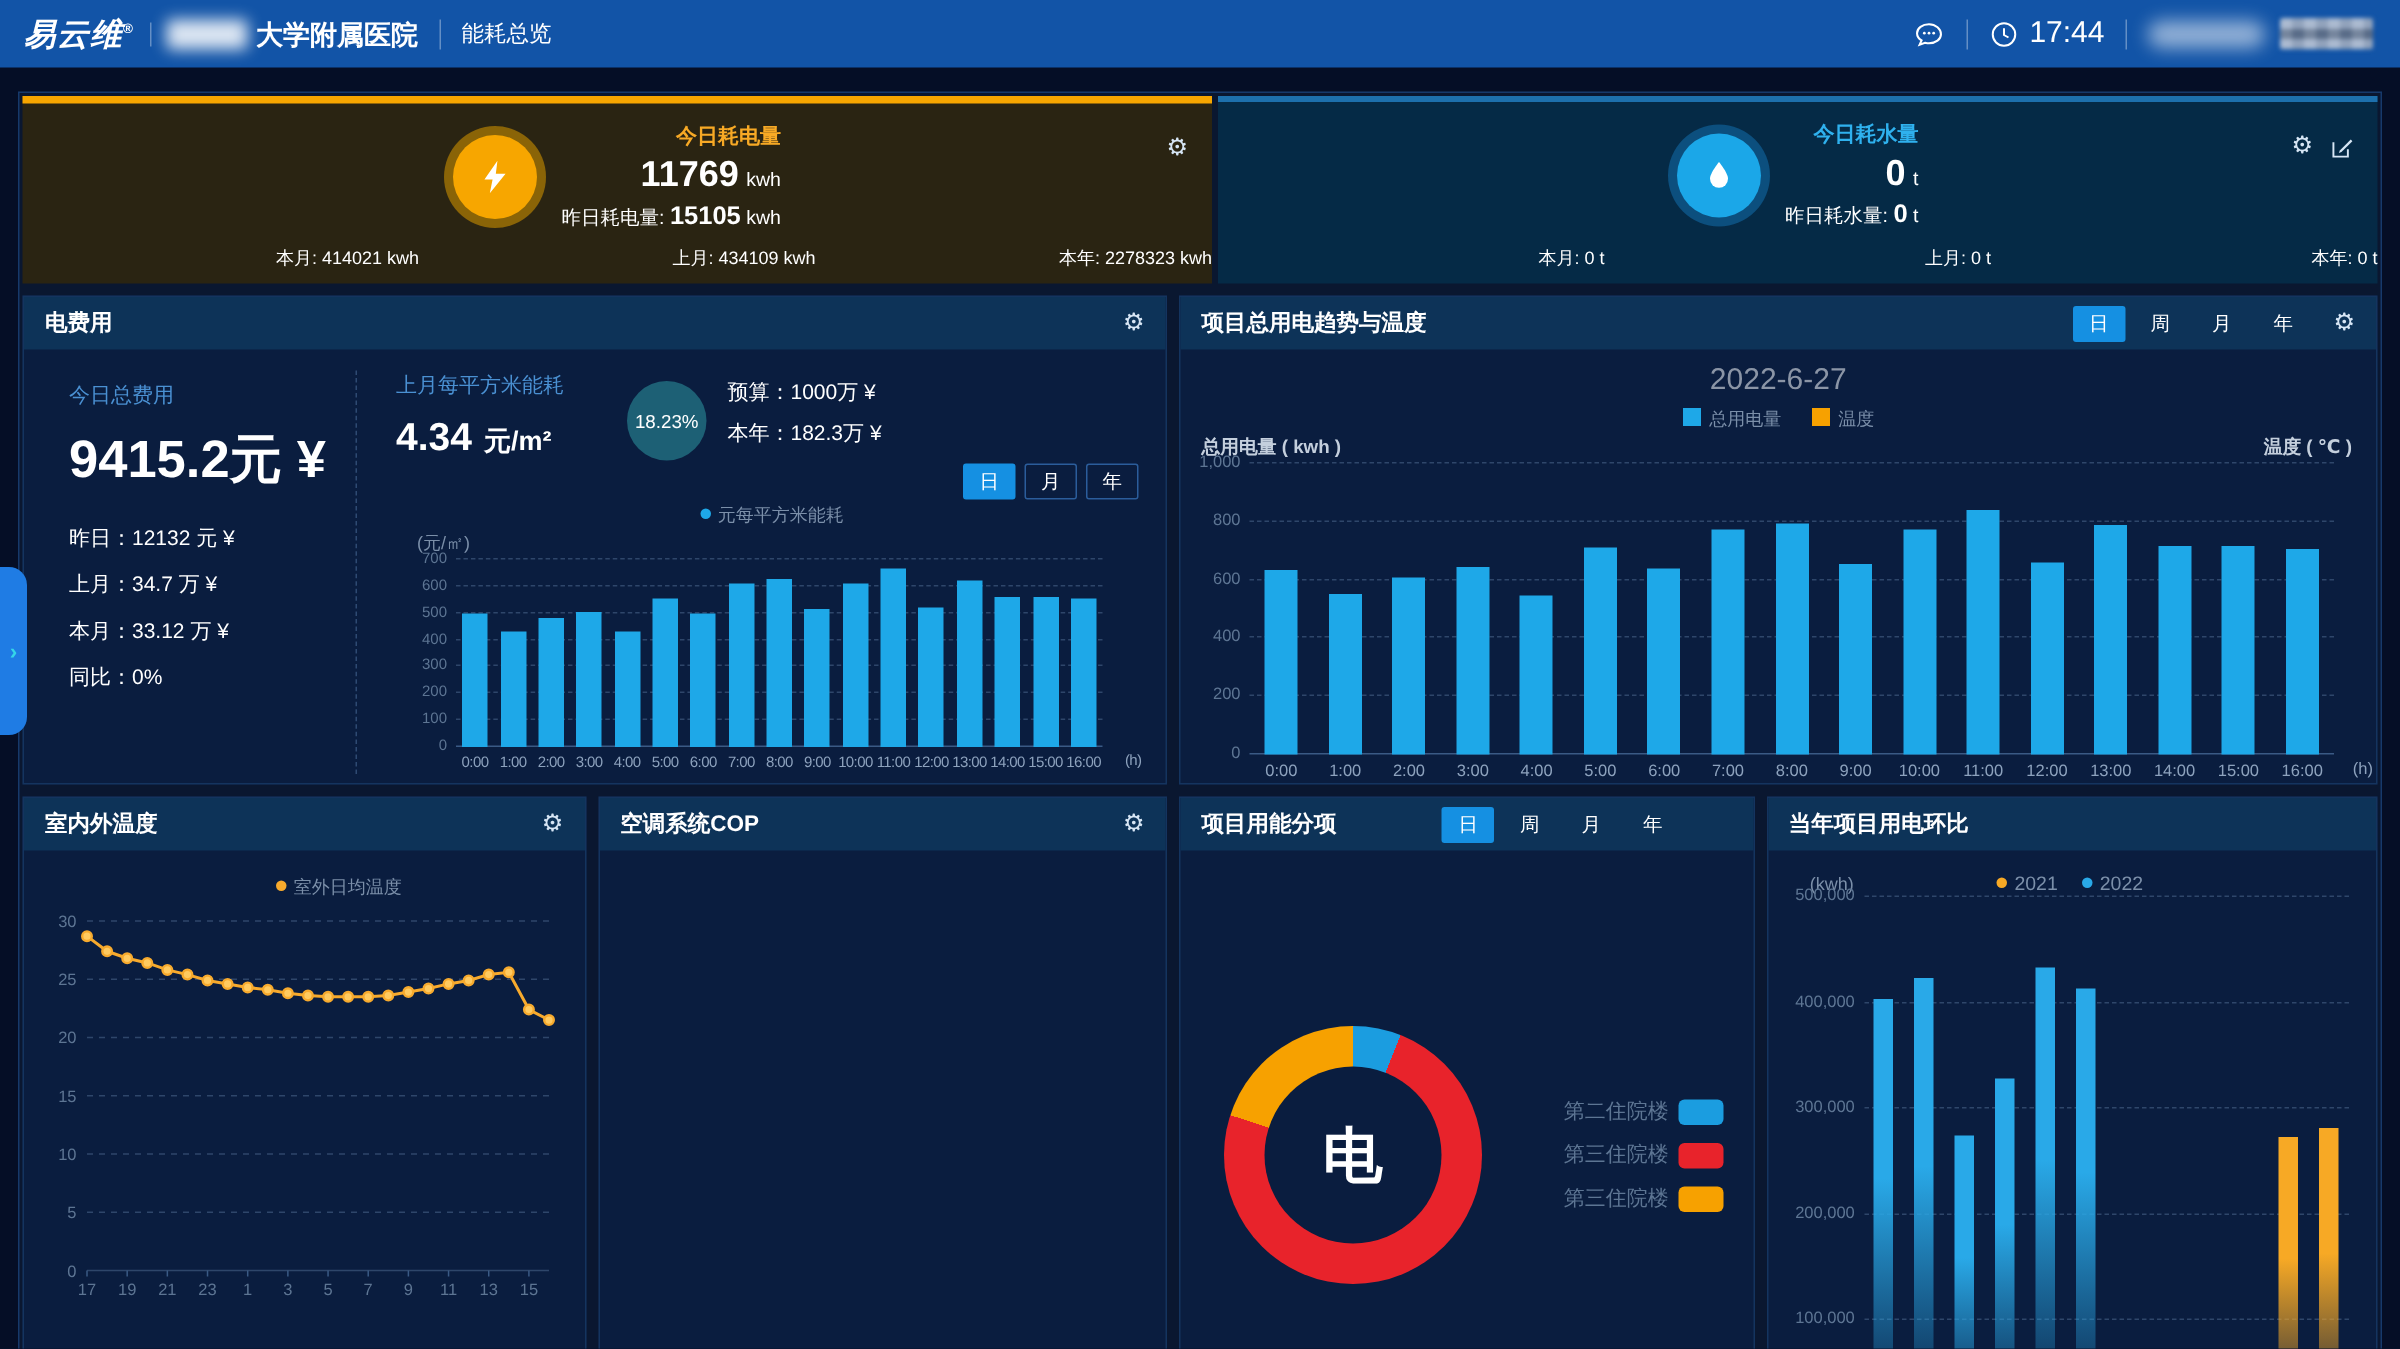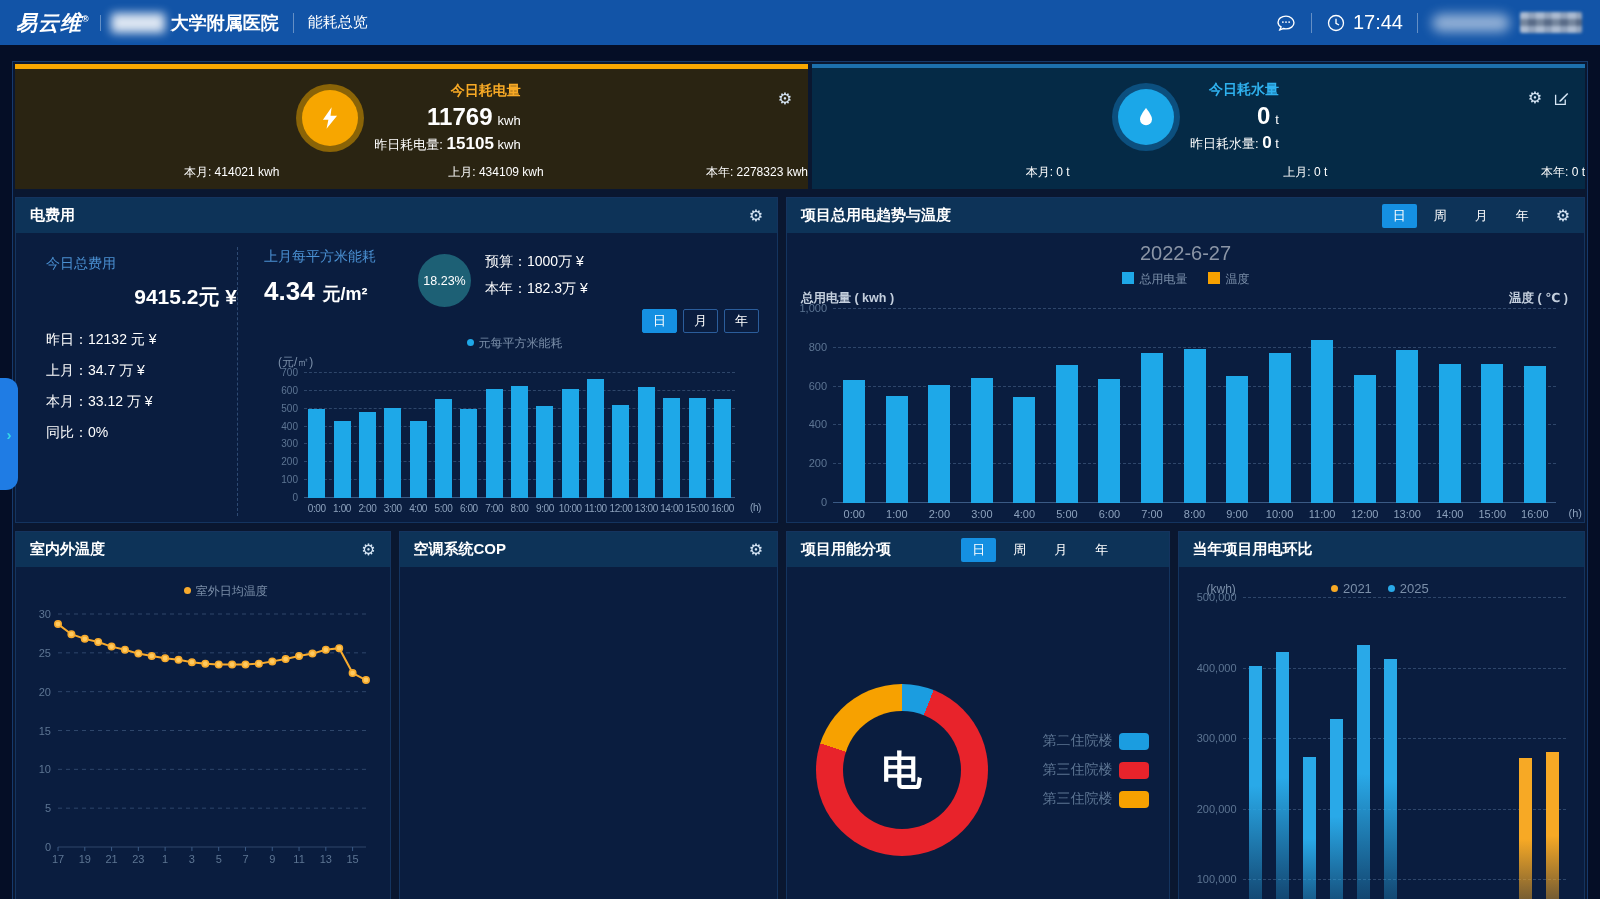--- a/index.html
+++ b/index.html
@@ -64,21 +64,21 @@
   .tabs { display:flex; gap:6px; align-items:center; }
   .tab { font-size:13px; padding:3px 11px; cursor:pointer; color:#fff; border-radius:2px; }
   .tab.active { background:#1590e2; }
   .tabs.boxed .tab { border:1px solid #2b5d9b; padding:2px 10px; }
   .tabs.boxed .tab.active { border-color:#1590e2; }
 
   
   .cost-body { flex-direction:row; padding:14px 12px 6px 16px; }
   .cost-left { width:206px; flex:none; border-right:1px dashed #2e4a73; padding:8px 0 0 14px; }
   .lbl-blue { color:#4a90d2; font-size:14px; }
-  .cost-left .big { font-size:21px; font-weight:bold; margin:10px 0 20px;text-align:right; }
+  .cost-left .big { font-size:35px; font-weight:bold; margin:10px 0 20px; }
   .cost-left .r { font-size:14px; margin-bottom:13px; }
   .cost-right { flex:1; display:flex; flex-direction:column; padding-left:26px; min-width:0; }
   .cost-top { display:flex; align-items:flex-end; }
   .sqm .big { font-size:26px; font-weight:bold; margin-top:10px; }
   .sqm .u { font-size:18px; margin-left:8px; }
   .pct-circle { width:53px; height:53px; border-radius:50%; background:#1d6075; color:#fff;
     font-size:12.5px; display:flex; align-items:center; justify-content:center; margin:4px 14px 0 42px; flex:none; }
   .budget { font-size:14px; margin-top:6px; }
   .budget div { margin-bottom:9px; }
   .cost-tabs { align-self:flex-end; margin:2px 6px 2px 0; }
@@ -630,21 +630,21 @@
 
     <div class="panel">
       <div class="p-h">
         <span class="t">当年项目用电环比</span>
       </div>
       <div class="p-body">
         <div class="yoy-top">
           <span>(kwh)</span>
           <span class="yoy-legend">
             <span><span class="dot" style="background: rgb(247, 169, 37);"></span><span>2021</span></span>
-            <span><span class="dot" style="background: rgb(41, 169, 232);"></span><span>2025</span></span>
+            <span><span class="dot" style="background: rgb(41, 169, 232);"></span><span>2022</span></span>
           </span>
           <span></span>
         </div>
         <div class="bchart wideY">
             <div class="plot">
               <div class="gl base" style="bottom: 0%;">
                 <span class="ylb">0</span>
               </div>
               <div class="gl" style="bottom: 20%;">
                 <span class="ylb">100,000</span>

